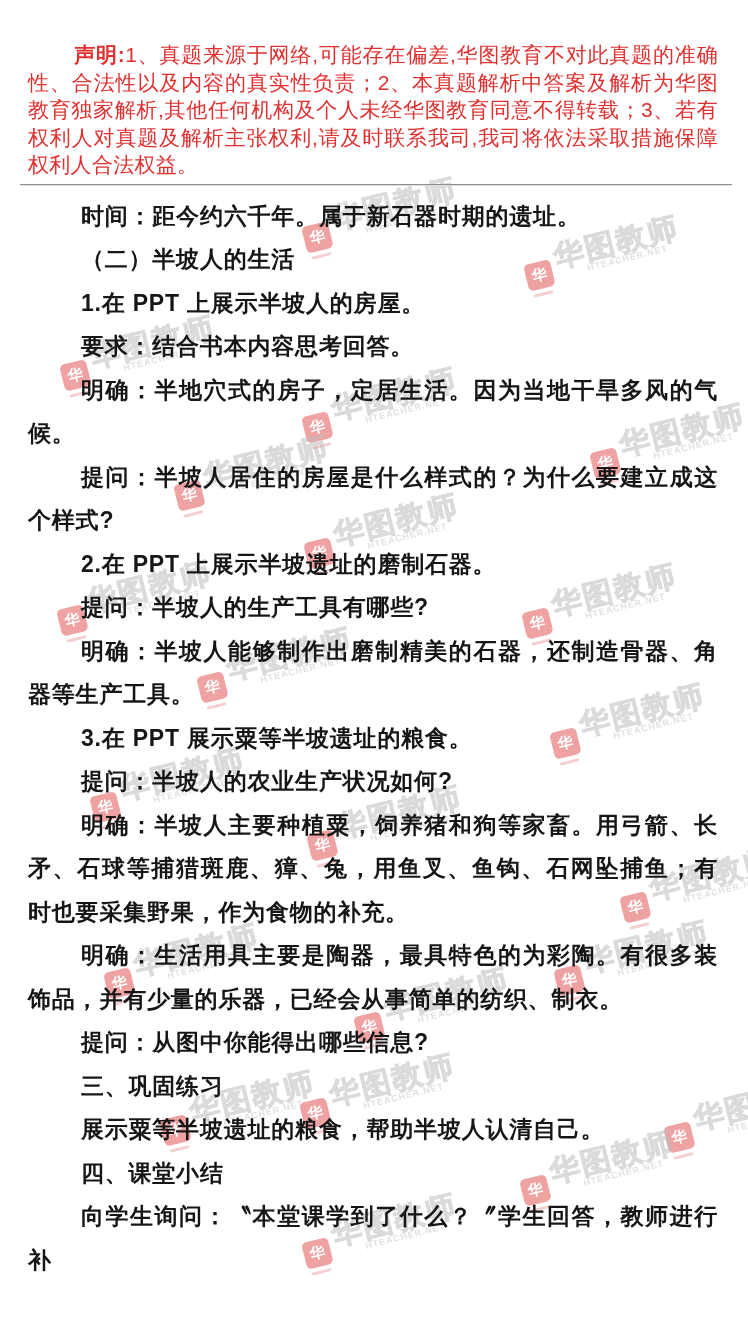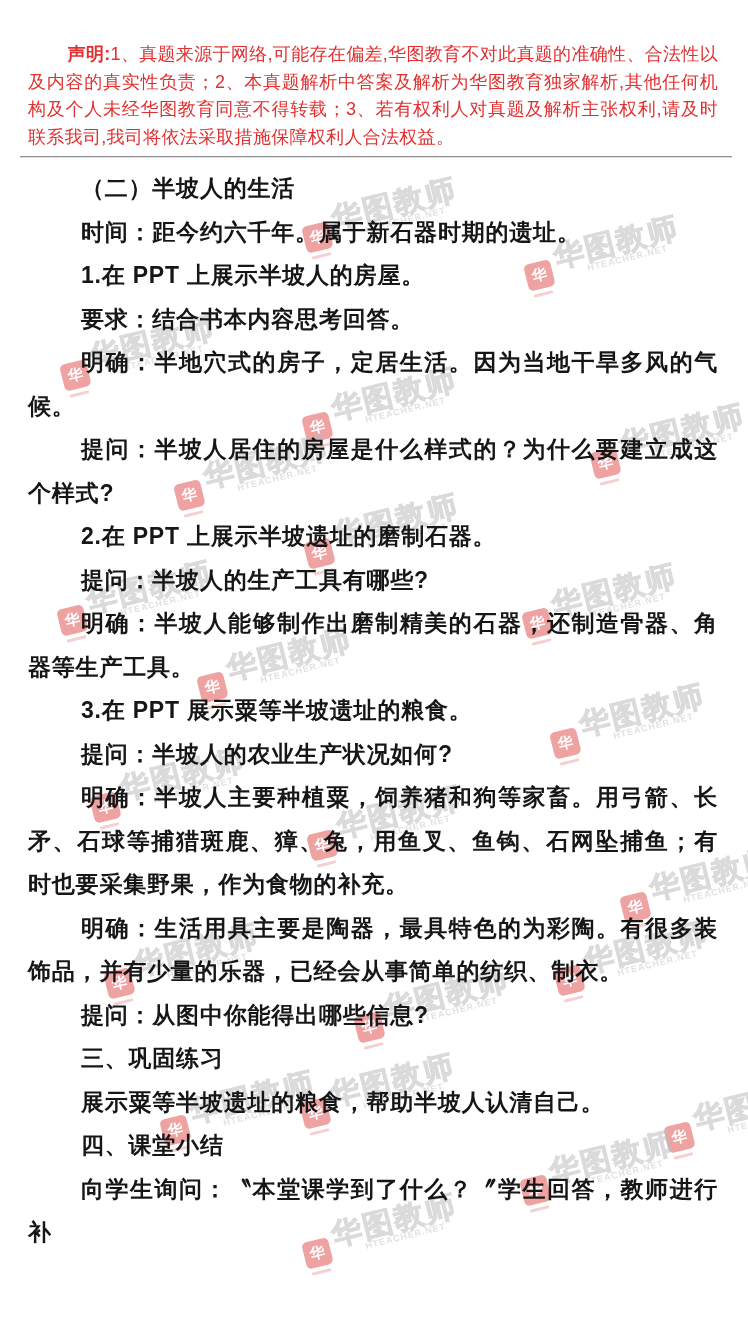--- a/index.html
+++ b/index.html
@@ -73,21 +73,21 @@
     letter-spacing: 1px;
     color: #c9c9c9;
     margin: -3px 0 0 30px;
   }
 
   
   .disclaimer {
     position: relative;
     z-index: 2;
     margin: 41px 30px 0 28px;
-    font-size: 18px;
+    font-size: 21px;
     line-height: 27.5px;
     text-indent: 2.2em;
     text-align: justify;
     color: #e03030;
     font-weight: 500;
     letter-spacing: 0.3px;
   }
   .disclaimer b { font-weight: 800; }
 
   
@@ -281,22 +281,22 @@
           <span class="wm-domain">HTEACHER.NET</span>
         </span>
       </div>
     </div>
 
   <p class="disclaimer"><b>声明:</b><span>1、真题来源于网络,可能存在偏差,华图教育不对此真题的准确性、合法性以及内容的真实性负责；2、本真题解析中答案及解析为华图教育独家解析,其他任何机构及个人未经华图教育同意不得转载；3、若有权利人对真题及解析主张权利,请及时联系我司,我司将依法采取措施保障权利人合法权益。</span></p>
 
   <hr class="divider">
 
   <div class="content" id="content">
+      <p class="body">时间：距今约六千年。属于新石器时期的遗址。</p>
       <p class="body">（二）半坡人的生活</p>
-      <p class="body">时间：距今约六千年。属于新石器时期的遗址。</p>
       <p class="body">1.在 PPT 上展示半坡人的房屋。</p>
       <p class="body">要求：结合书本内容思考回答。</p>
       <p class="body">明确：半地穴式的房子，定居生活。因为当地干旱多风的气候。</p>
       <p class="body">提问：半坡人居住的房屋是什么样式的？为什么要建立成这个样式?</p>
       <p class="body">2.在 PPT 上展示半坡遗址的磨制石器。</p>
       <p class="body">提问：半坡人的生产工具有哪些?</p>
       <p class="body">明确：半坡人能够制作出磨制精美的石器，还制造骨器、角器等生产工具。</p>
       <p class="body">3.在 PPT 展示粟等半坡遗址的粮食。</p>
       <p class="body">提问：半坡人的农业生产状况如何?</p>
       <p class="body">明确：半坡人主要种植粟，饲养猪和狗等家畜。用弓箭、长矛、石球等捕猎斑鹿、獐、兔，用鱼叉、鱼钩、石网坠捕鱼；有时也要采集野果，作为食物的补充。</p>

